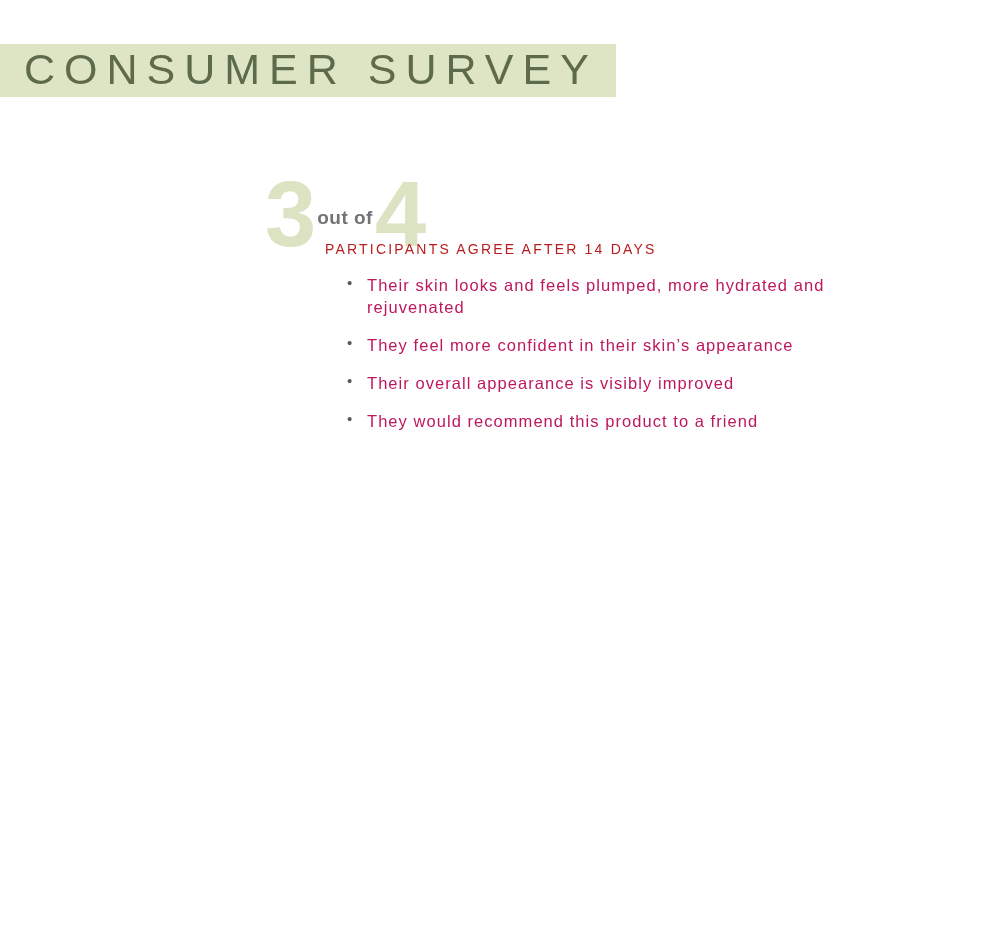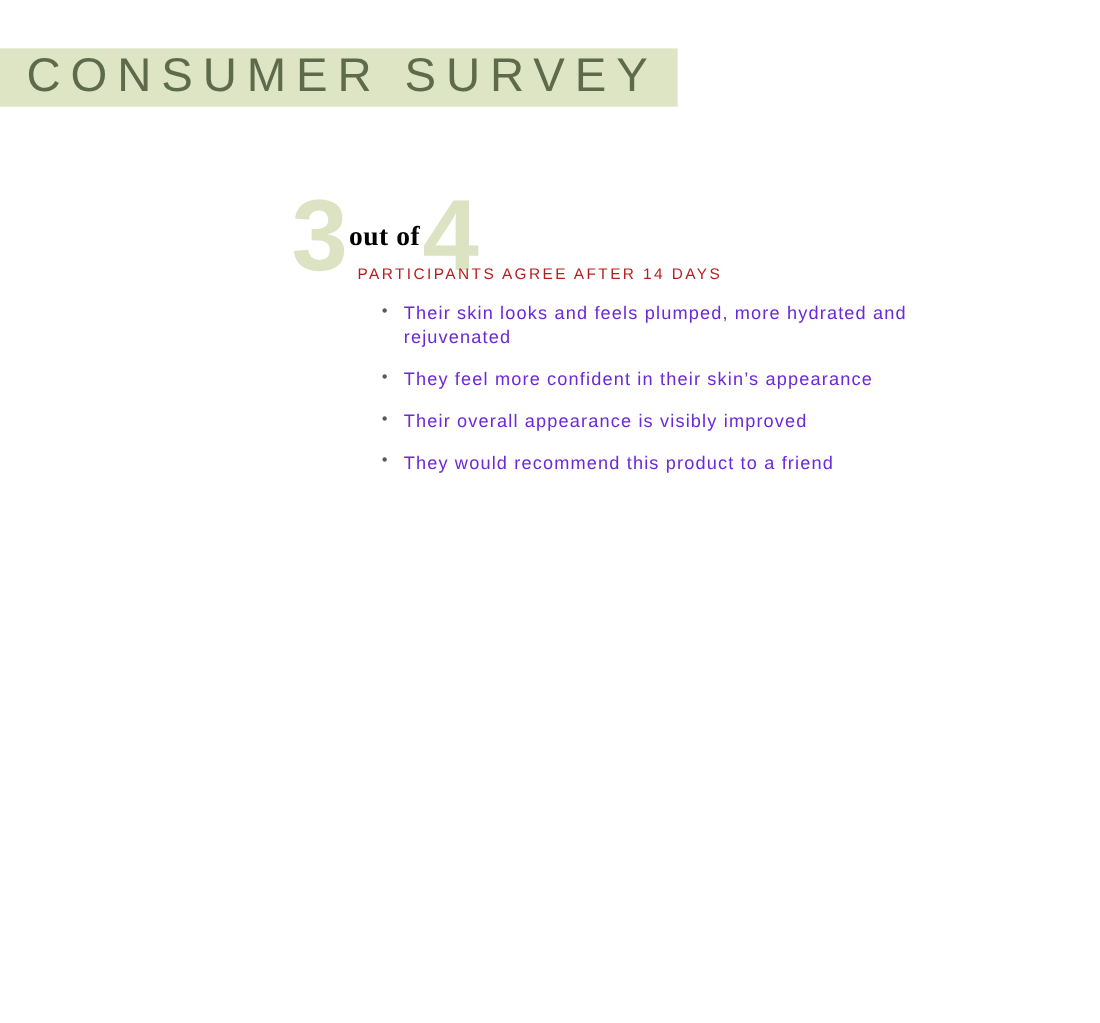--- a/index.html
+++ b/index.html
@@ -68,24 +68,24 @@
   }
   .stat-num {
     font-family: "Liberation Sans", sans-serif;
     font-size: 92px;
     font-weight: 700;
     color: #dbe3c2;
     line-height: 0.92;
     letter-spacing: -1px;
   }
   .stat-outof {
-    font-family: Liberation Serif, serif;
-    font-size: 25px;
+    font-family: Liberation Sans, sans-serif;
+    font-size: 19px;
     font-weight: 700;
-    color: #000000;
+    color: #737373;
     letter-spacing: 0.5px;
     position: relative;
     top: -22px;
     padding: 0 2px;
   }
 
   
   .agree-line {
     position: absolute;
     top: 241px;
@@ -105,21 +105,21 @@
     padding: 0;
     list-style: none;
   }
   .bullets li {
     position: relative;
     padding-left: 22px;
     margin-bottom: 16px;
     font-size: 16.5px;
     line-height: 1.34;
     letter-spacing: 1.05px;
-    color: #6d28d9;
+    color: #be185d;
   }
   .bullets li:before {
     content: "\2022";
     position: absolute;
     left: 2px;
     top: -1px;
     font-size: 15px;
     color: #595959;
   }
 </style>

